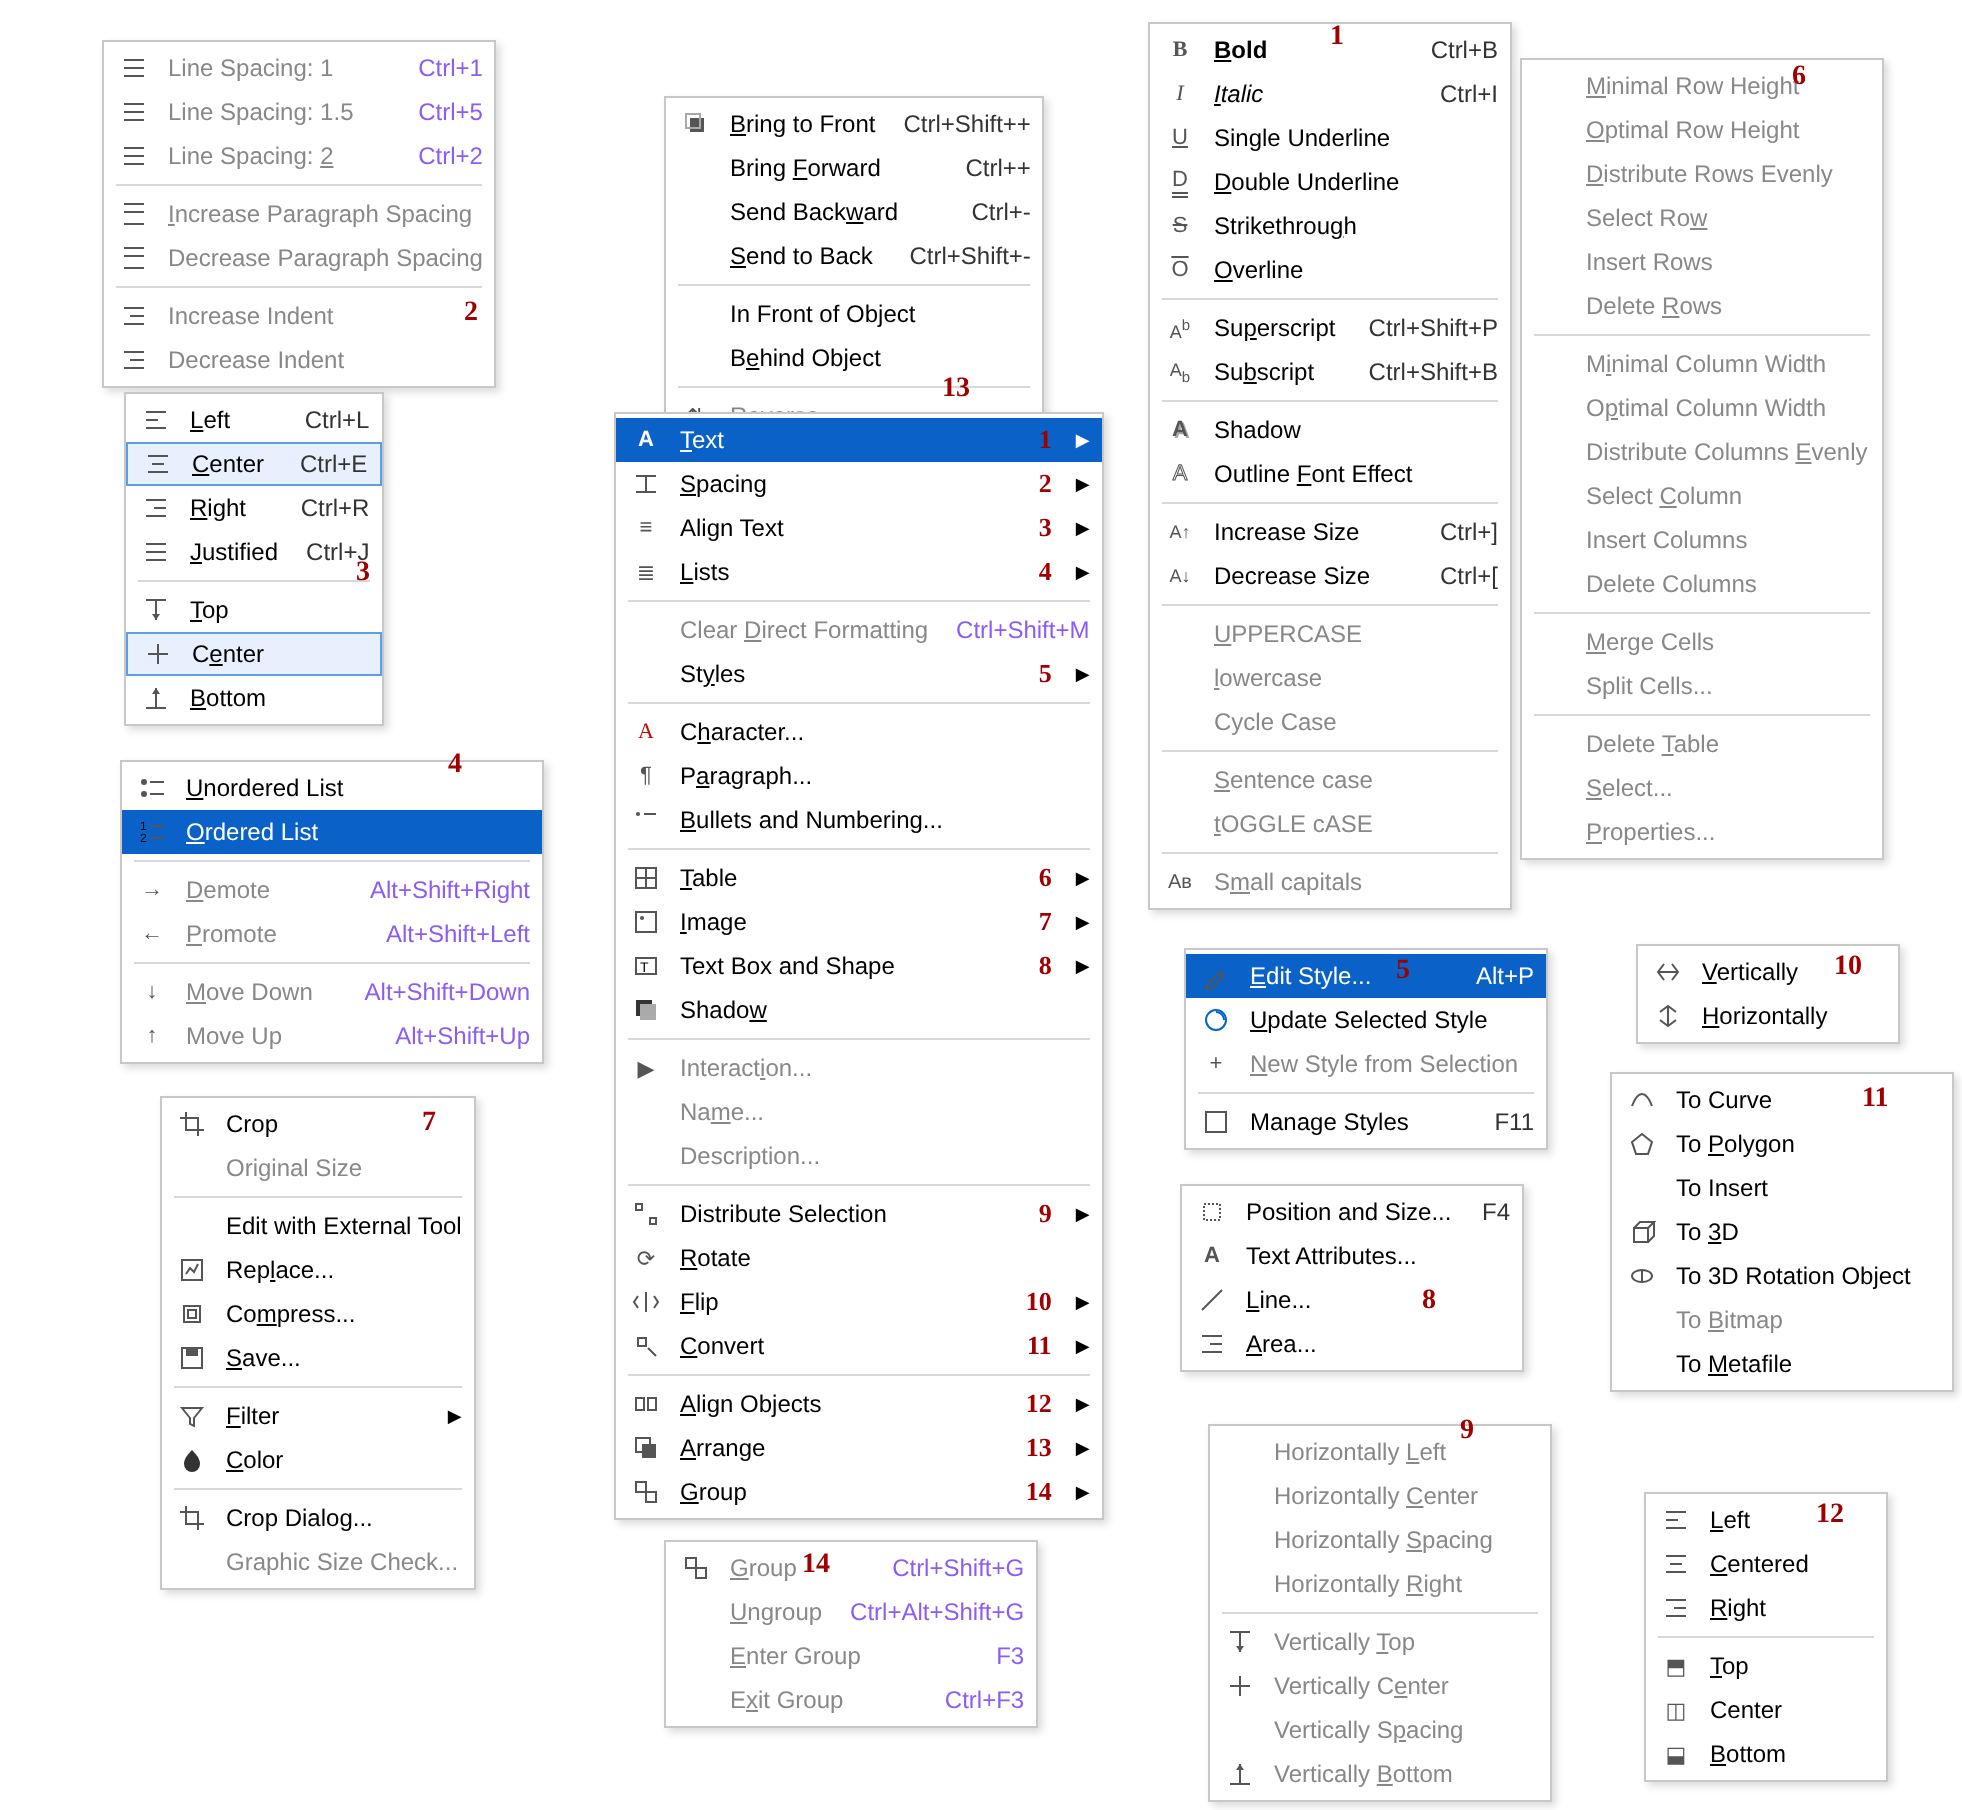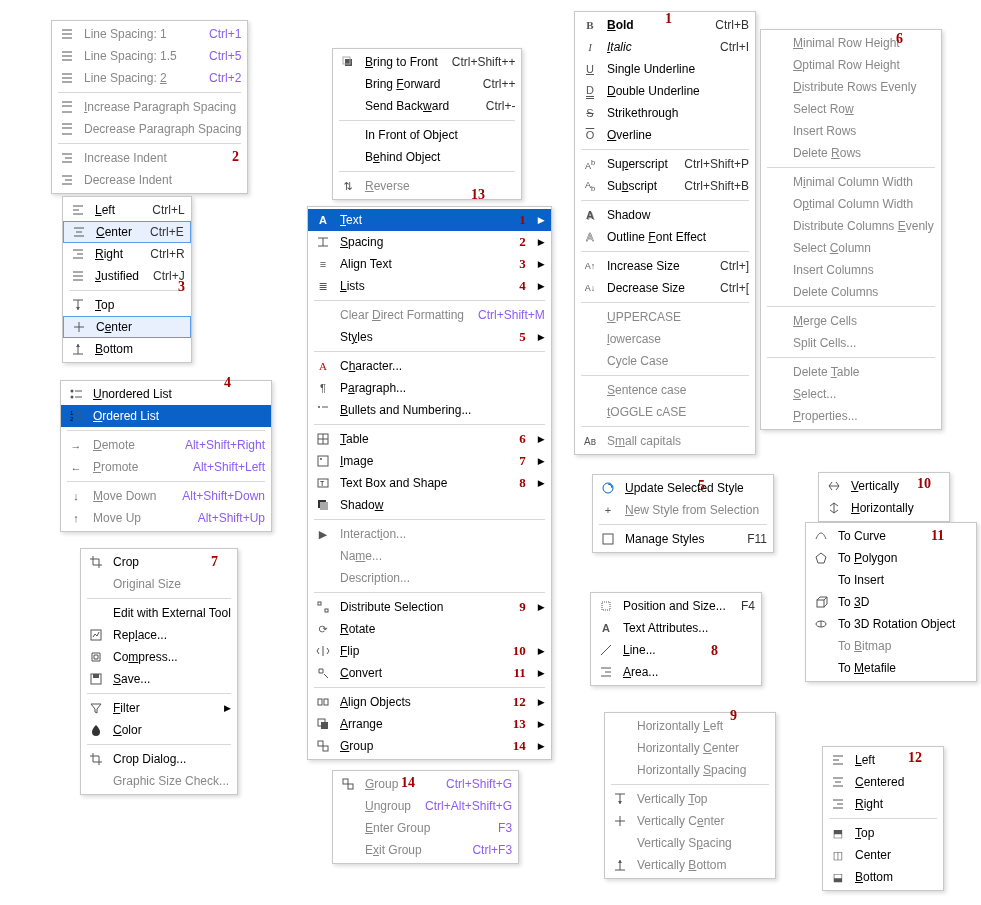--- a/index.html
+++ b/index.html
@@ -288,20 +288,25 @@
     <div class="row">
       <span class="ic"></span>
       <span class="lbl">Bring <span class="u">F</span>orward</span>
       <span class="sc">Ctrl++</span>
     </div>
     <div class="row">
       <span class="ic"></span>
       <span class="lbl">Send Back<span class="u">w</span>ard</span>
       <span class="sc">Ctrl+-</span>
     </div>
+    <div class="row">
+      <span class="ic"></span>
+      <span class="lbl"><span class="u">S</span>end to Back</span>
+      <span class="sc">Ctrl+Shift+-</span>
+    </div>
     <div class="sep"></div>
     <div class="row">
       <span class="ic"></span>
       <span class="lbl">In Front of Ob<span class="u">j</span>ect</span>
     </div>
     <div class="row">
       <span class="ic"></span>
       <span class="lbl">B<span class="u">e</span>hind Object</span>
     </div>
     <div class="sep"></div>
@@ -636,20 +641,29 @@
     <div class="sep"></div>
     <div class="row dis">
       <span class="ic">
         <span style="font-variant:small-caps;font-size:10px">Aʙ</span>
       </span>
       <span class="lbl">S<span class="u">m</span>all capitals</span>
     </div>
     <div class="num" style="left: 90px; top: -1px;">1</div>
   </div>
 <div class="menu" style="left: 592px; top: 474px; width: 180px;">
+    <div class="row sel">
+      <span class="ic">
+        <svg width="14" height="14">
+          <path d="M3 11l6-6 2 2-6 6-3 1z" stroke="#555" fill="none"></path>
+        </svg>
+      </span>
+      <span class="lbl"><span class="u">E</span>dit Style...</span>
+      <span class="sc">Alt+P</span>
+    </div>
     <div class="row">
       <span class="ic">
         <svg width="14" height="14">
           <circle cx="7" cy="7" r="5" stroke="#06c" fill="none"></circle>
           <path d="M7 3a4 4 0 014 4" stroke="#06c" fill="none"></path>
         </svg>
       </span>
       <span class="lbl"><span class="u">U</span>pdate Selected Style</span>
     </div>
     <div class="row dis">
@@ -708,20 +722,24 @@
       <span class="lbl">Horizontally <span class="u">L</span>eft</span>
     </div>
     <div class="row dis">
       <span class="ic"></span>
       <span class="lbl">Horizontally <span class="u">C</span>enter</span>
     </div>
     <div class="row dis">
       <span class="ic"></span>
       <span class="lbl">Horizontally <span class="u">S</span>pacing</span>
     </div>
+    <div class="row dis">
+      <span class="ic"></span>
+      <span class="lbl">Horizontally <span class="u">R</span>ight</span>
+    </div>
     <div class="sep"></div>
     <div class="row dis">
       <span class="ic">
         <svg width="14" height="14">
           <path d="M2 2h10M7 2v10" stroke="#555" fill="none"></path>
           <path d="M5 9l2 3 2-3" fill="#555"></path>
         </svg>
       </span>
       <span class="lbl">Vertically <span class="u">T</span>op</span>
     </div>
@@ -834,21 +852,21 @@
     <div class="row">
       <span class="ic">
         <svg width="14" height="14">
           <path d="M7 2v10M3 5l4-3 4 3M3 9l4 3 4-3" stroke="#555" fill="none"></path>
         </svg>
       </span>
       <span class="lbl"><span class="u">H</span>orizontally</span>
     </div>
     <div class="num" style="left: 98px; top: 3px;">10</div>
   </div>
-<div class="menu" style="left: 805px; top: 522px; width: 170px;">
+<div class="menu" style="left: 805px; top: 536px; width: 170px;">
     <div class="row">
       <span class="ic">
         <svg width="14" height="14">
           <path d="M2 10c3-8 7-8 10 0" stroke="#555" fill="none"></path>
         </svg>
       </span>
       <span class="lbl">To Curve</span>
     </div>
     <div class="row">
       <span class="ic">

